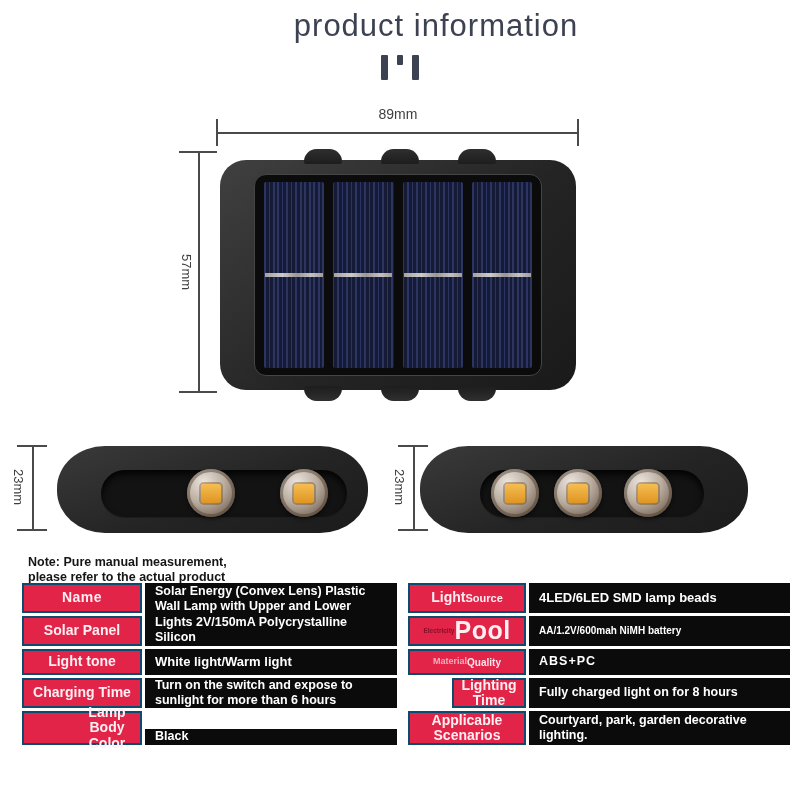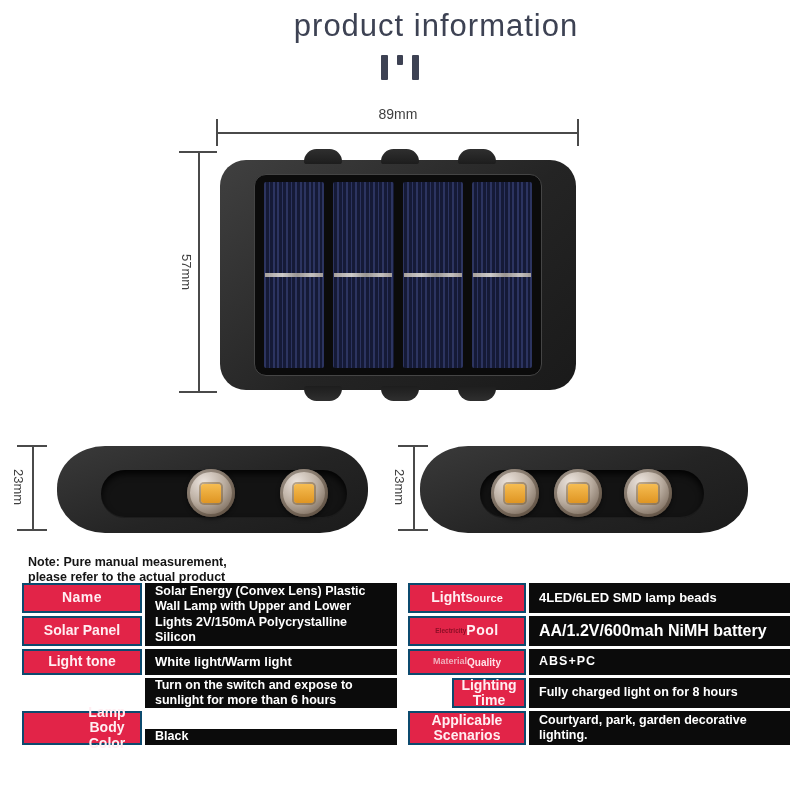--- a/index.html
+++ b/index.html
@@ -98,21 +98,21 @@
   .lbl-solar{font-size:14.5px;color:#ffffff;}
   .lbl-tone{font-size:16px;}
   .lbl-charge{font-size:13px;color:#ffd9e1;}
   .lbl-body{font-size:12.5px;justify-content:flex-start;text-align:left;padding-left:50px;color:#ffd9e1;}
   .val-merged{grid-column:2;grid-row:1 / 3;}
   .val-black{font-size:16px;margin-top:18px;}
   .val-abs{font-size:20px;font-weight:400;letter-spacing:1px;}
   .lbl-split{justify-content:space-between;padding:0 16px;}
   .lbl-split .big{font-size:14px;}
   .lbl-split .small{font-size:11px;}
-  .lbl-split .huge{font-size:14px;letter-spacing:.5px;}
+  .lbl-split .huge{font-size:25px;letter-spacing:.5px;}
   .lbl-split .tiny{font-size:6.5px;color:#8c0e26;}
   .lbl-split .dim1{font-size:9px;color:#f0aebc;text-align:center;}
   .lbl-split .dim2{font-size:10px;color:#ffe3e9;}
   .lbl-time{font-size:13px;margin-left:44px;}
   .lbl-scen{font-size:12px;color:#ffd9e1;}
   .val-sm{font-size:12px;}
 </style>
 </head>
 <body>
 
@@ -197,36 +197,37 @@
     <div>Note: Pure manual measurement,</div>
     <div>please refer to the actual product</div>
   </div>
 
   <div class="spec-table left">
     <div class="cell label lbl-name" style="grid-column:1;grid-row:1;">Name</div>
     <div class="cell label lbl-solar" style="grid-column:1;grid-row:2;">Solar Panel</div>
     <div class="cell value val-merged">Solar Energy (Convex Lens) Plastic Wall Lamp with Upper and Lower Lights 2V/150mA Polycrystalline Silicon</div>
     <div class="cell label lbl-tone" style="grid-column:1;grid-row:3;">Light tone</div>
     <div class="cell value" style="grid-column:2;grid-row:3;font-size:13px;">White light/Warm light</div>
+    <div class="cell label lbl-charge" style="grid-column:1;grid-row:4;">Charging Time</div>
     <div class="cell value" style="grid-column:2;grid-row:4;">Turn on the switch and expose to sunlight for more than 6 hours</div>
     <div class="cell label lbl-body" style="grid-column:1;grid-row:5;">Lamp Body Color</div>
     <div class="cell value val-black" style="grid-column:2;grid-row:5;">Black</div>
   </div>
 
   <div class="spec-table right">
     <div class="cell label lbl-split" style="grid-column:1;grid-row:1;">
       <span class="big">Light</span>
       <span class="small">Source</span>
     </div>
     <div class="cell value" style="grid-column:2;grid-row:1;font-size:13px;">4LED/6LED SMD lamp beads</div>
     <div class="cell label lbl-split" style="grid-column:1;grid-row:2;">
       <span class="tiny">Electricity</span>
       <span class="huge">Pool</span>
     </div>
-    <div class="cell value" style="grid-column:2;grid-row:2;font-size:16px;">AA/1.2V/600mah NiMH battery</div>
+    <div class="cell value" style="grid-column:2;grid-row:2;font-size:10px;">AA/1.2V/600mah NiMH battery</div>
     <div class="cell label lbl-split" style="grid-column:1;grid-row:3;">
       <span class="dim1">Material</span>
       <span class="dim2">Quality</span>
     </div>
     <div class="cell value val-abs" style="grid-column:2;grid-row:3;">ABS+PC</div>
     <div class="cell label lbl-time" style="grid-column:1;grid-row:4;">Lighting Time</div>
     <div class="cell value val-sm" style="grid-column:2;grid-row:4;">Fully charged light on for 8 hours</div>
     <div class="cell label lbl-scen" style="grid-column:1;grid-row:5;">Applicable Scenarios</div>
     <div class="cell value" style="grid-column:2;grid-row:5;">Courtyard, park, garden decorative lighting.</div>
   </div>

